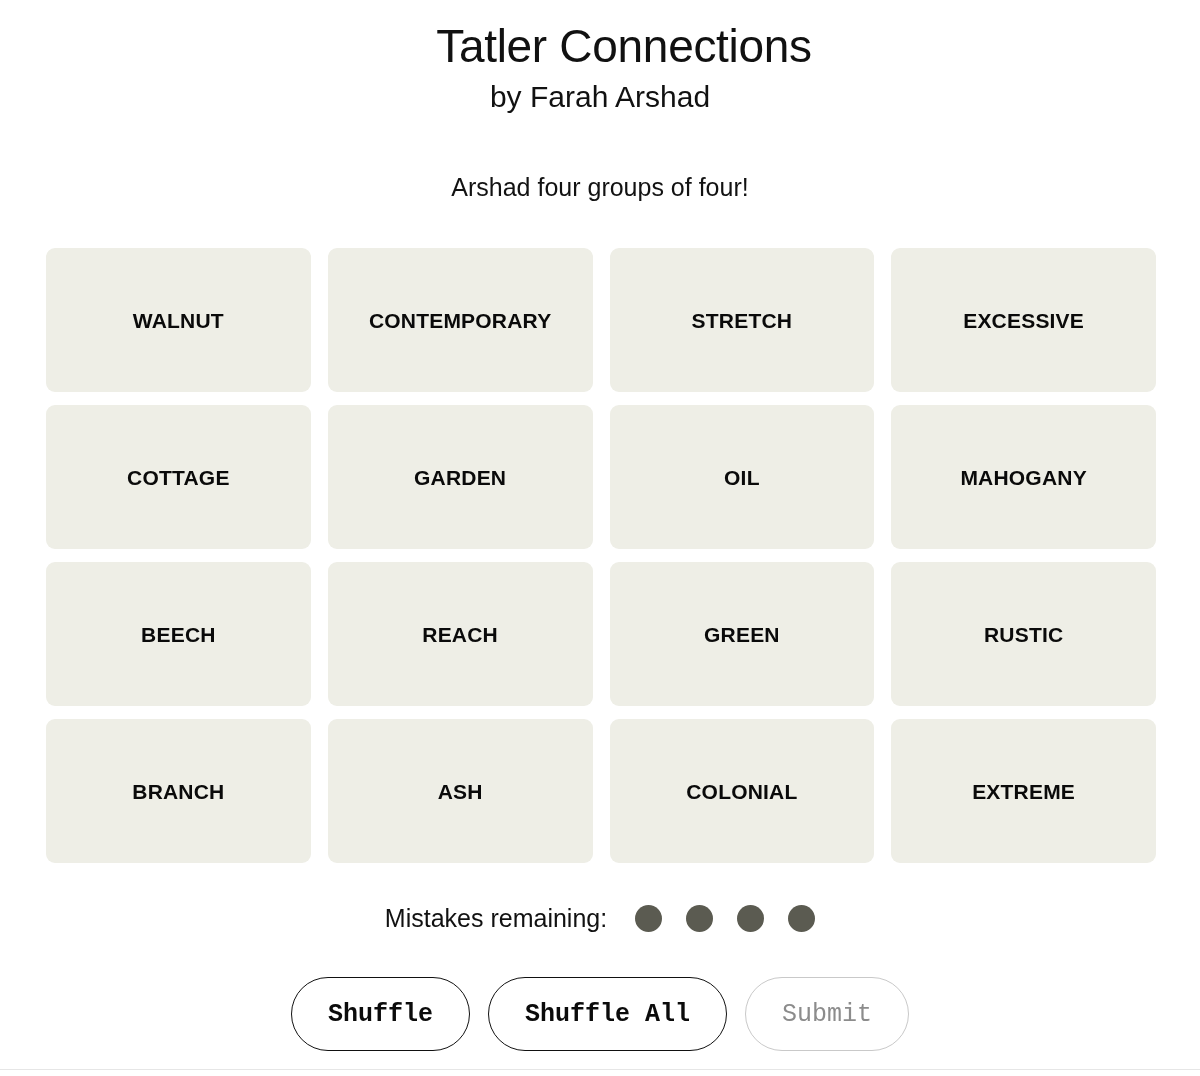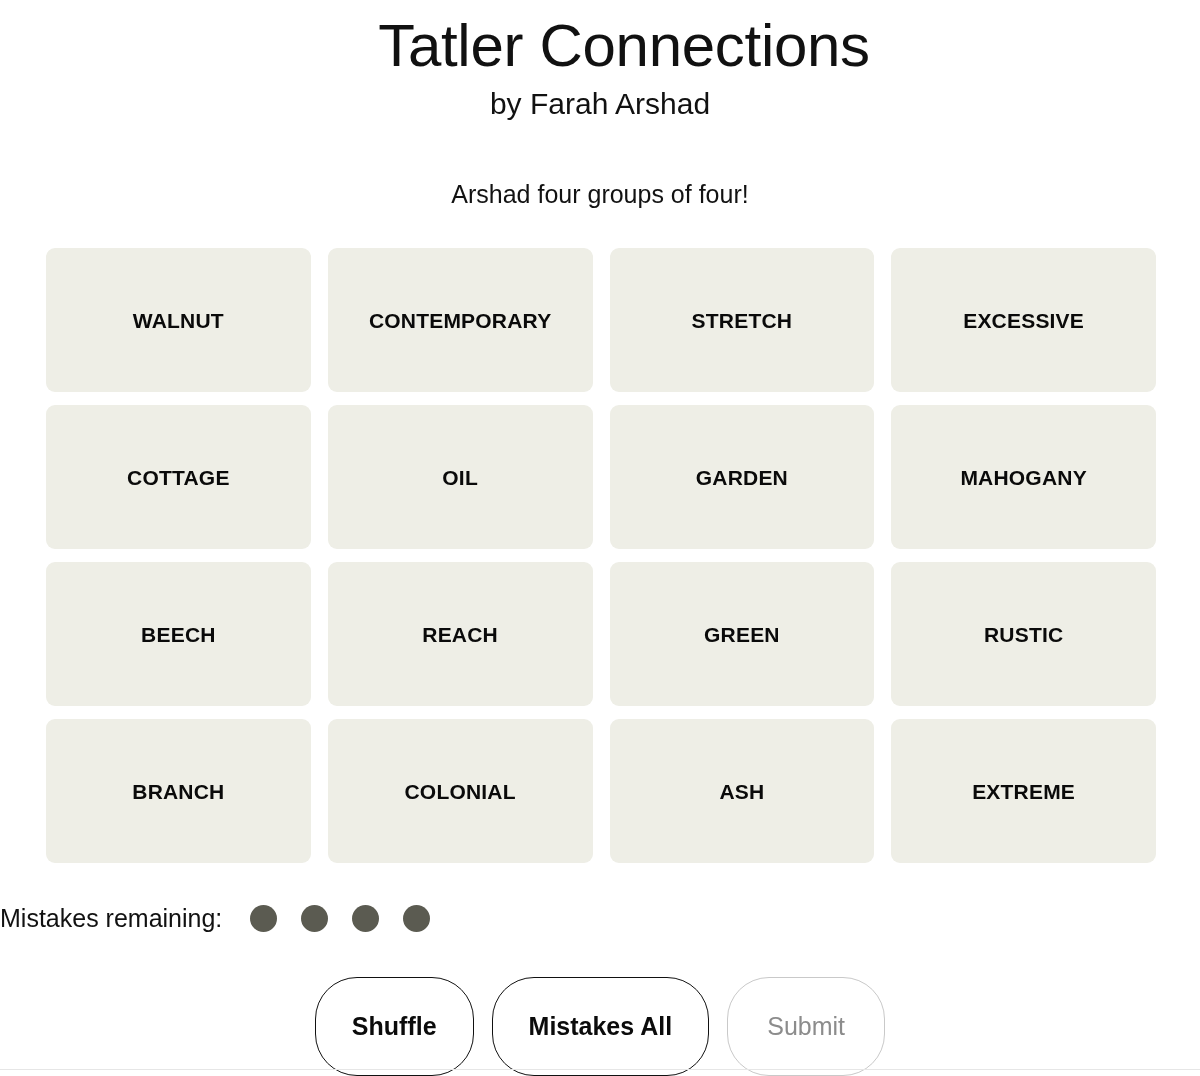--- a/index.html
+++ b/index.html
@@ -23,25 +23,25 @@
     position: relative;
     box-sizing: border-box;
   }
 
   
   .header {
     text-align: center;
     padding-top: 14px;
   }
   .game-title {
-    font-size: 60px;
+    font-size: 46px;
     font-weight: 400;
     letter-spacing: -0.3px;
     line-height: 1.08;
-    margin: 0;
+    margin: 8px;
     color: #111111;
     padding-left: 48px;
   }
   .game-author {
     font-size: 30px;
     font-weight: 400;
     line-height: 1.15;
     margin: 8px 0 0 0;
     color: #111111;
   }
@@ -89,20 +89,21 @@
   }
 
   
   .mistakes-row {
     position: absolute;
     left: 0;
     top: 904px;
     width: 1200px;
     display: flex;
     align-items: center;
+    justify-content: center;
   }
   .mistakes-label {
     font-size: 25px;
     font-weight: 400;
     color: #111111;
     margin-right: 28px;
   }
   .mistake-dots {
     display: flex;
     align-items: center;
@@ -121,26 +122,26 @@
     position: absolute;
     left: 0;
     top: 977px;
     width: 1200px;
     display: flex;
     align-items: center;
     justify-content: center;
     gap: 18px;
   }
   .action-btn {
-    height: 99px;
+    height: 74px;
     border-radius: 42px;
     background: #ffffff;
     border: 1.6px solid #111111;
     color: #0b0b0b;
-    font-family: Liberation Sans, sans-serif;
+    font-family: Liberation Mono, monospace;
     font-size: 25px;
     font-weight: 700;
     padding: 8px 36px;
     cursor: pointer;
     display: flex;
     align-items: center;
     justify-content: center;
     box-sizing: border-box;
     white-space: nowrap;
   }
@@ -186,65 +187,65 @@
       <button class="tile">
         <span class="tile-label">STRETCH</span>
       </button>
       <button class="tile">
         <span class="tile-label">EXCESSIVE</span>
       </button>
       <button class="tile">
         <span class="tile-label">COTTAGE</span>
       </button>
       <button class="tile">
+        <span class="tile-label">GARDEN</span>
+      </button>
+      <button class="tile">
         <span class="tile-label">OIL</span>
       </button>
       <button class="tile">
-        <span class="tile-label">GARDEN</span>
-      </button>
-      <button class="tile">
         <span class="tile-label">MAHOGANY</span>
       </button>
       <button class="tile">
         <span class="tile-label">BEECH</span>
       </button>
       <button class="tile">
         <span class="tile-label">REACH</span>
       </button>
       <button class="tile">
         <span class="tile-label">GREEN</span>
       </button>
       <button class="tile">
         <span class="tile-label">RUSTIC</span>
       </button>
       <button class="tile">
         <span class="tile-label">BRANCH</span>
       </button>
       <button class="tile">
+        <span class="tile-label">ASH</span>
+      </button>
+      <button class="tile">
         <span class="tile-label">COLONIAL</span>
-      </button>
-      <button class="tile">
-        <span class="tile-label">ASH</span>
       </button>
       <button class="tile">
         <span class="tile-label">EXTREME</span>
       </button>
     </div>
 
   <div class="mistakes-row">
     <span class="mistakes-label">Mistakes remaining:</span>
     <span class="mistake-dots" id="mistake-dots">
         <span class="mistake-dot" style="background: rgb(91, 91, 81);"></span>
         <span class="mistake-dot" style="background: rgb(91, 91, 81);"></span>
         <span class="mistake-dot" style="background: rgb(91, 91, 81);"></span>
         <span class="mistake-dot" style="background: rgb(91, 91, 81);"></span>
       </span>
   </div>
 
   <div class="actions">
     <button class="action-btn shuffle">Shuffle</button>
-    <button class="action-btn deselect">Mistakes All</button>
+    <button class="action-btn deselect">Shuffle All</button>
     <button class="action-btn submit" disabled="">Submit</button>
   </div>
 
   <div class="bottom-divider"></div>
 
 </div>
 
 </body></html>

